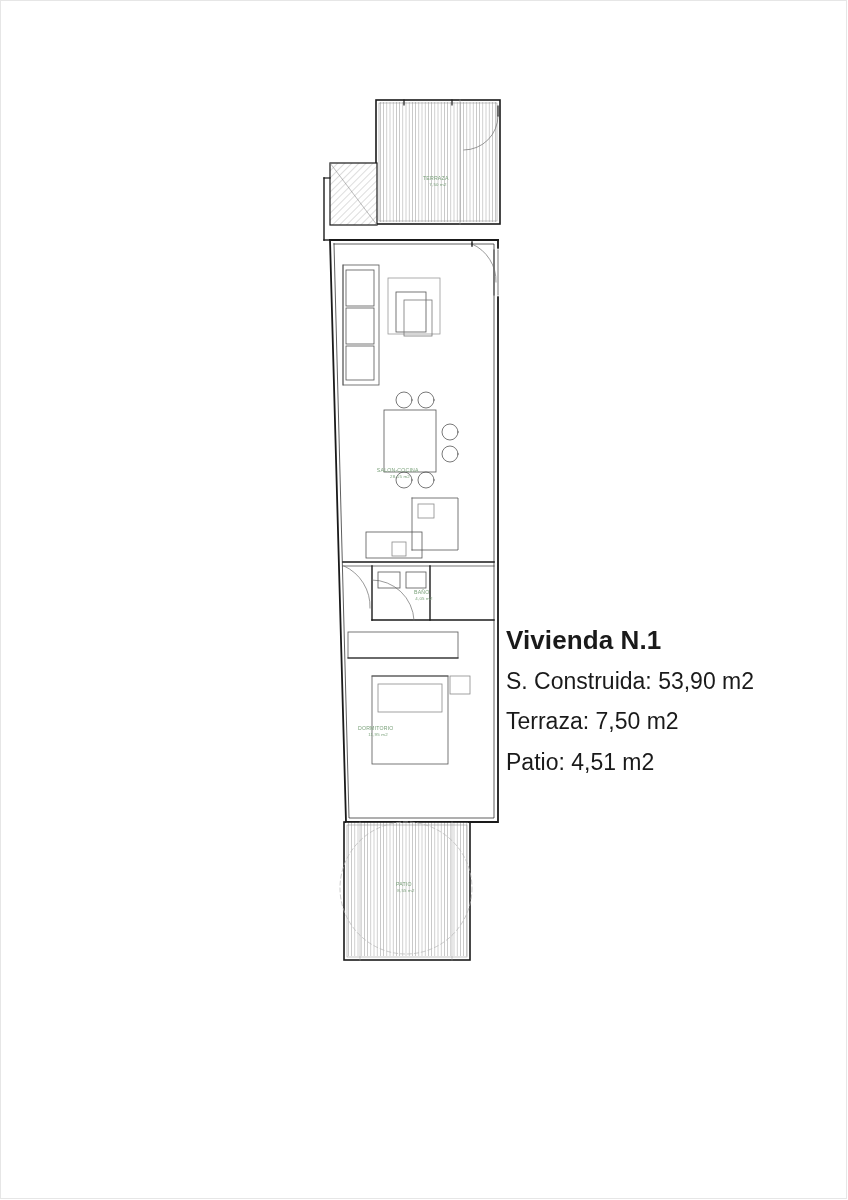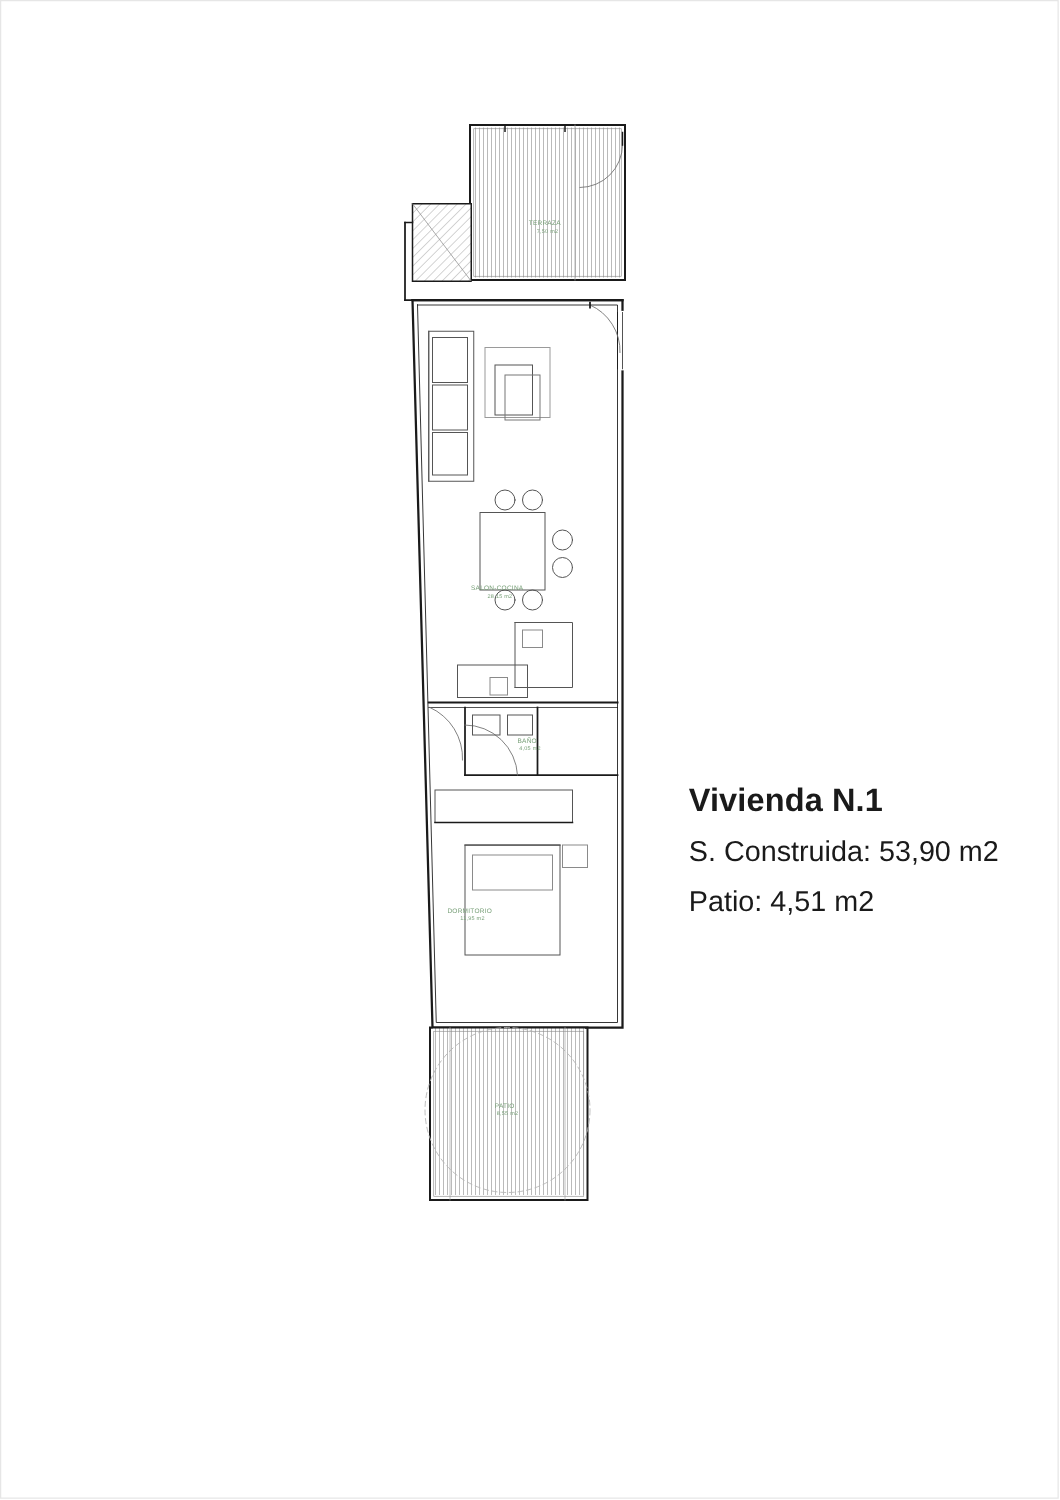--- a/index.html
+++ b/index.html
@@ -32,21 +32,21 @@
   }
   #floorplan-svg {
     position: absolute;
     left: 300px;
     top: 80px;
     width: 240px;
     height: 920px;
   }
   #legend {
     position: absolute;
-    left: 551px;
+    left: 506px;
     top: 626px;
     width: 280px;
   }
   #legend .legend-title {
     font-size: 26px;
     font-weight: bold;
     color: #1a1a1a;
     margin: 0 0 10px 0;
     letter-spacing: 0.1px;
     line-height: 1.1;
@@ -225,16 +225,17 @@
         <tspan class="ln1" x="106">PATIO</tspan>
         <tspan class="ln2" x="106" dy="6">8,55 m2</tspan>
       </text>
 
     </g>
   </svg>
 
   <div id="legend">
     <div class="legend-title">Vivienda N.1</div>
     <div class="legend-line">S. Construida: 53,90 m2</div>
+    <div class="legend-line">Terraza: 7,50 m2</div>
     <div class="legend-line">Patio: 4,51 m2</div>
   </div>
 
 </div>
 
 </body></html>

